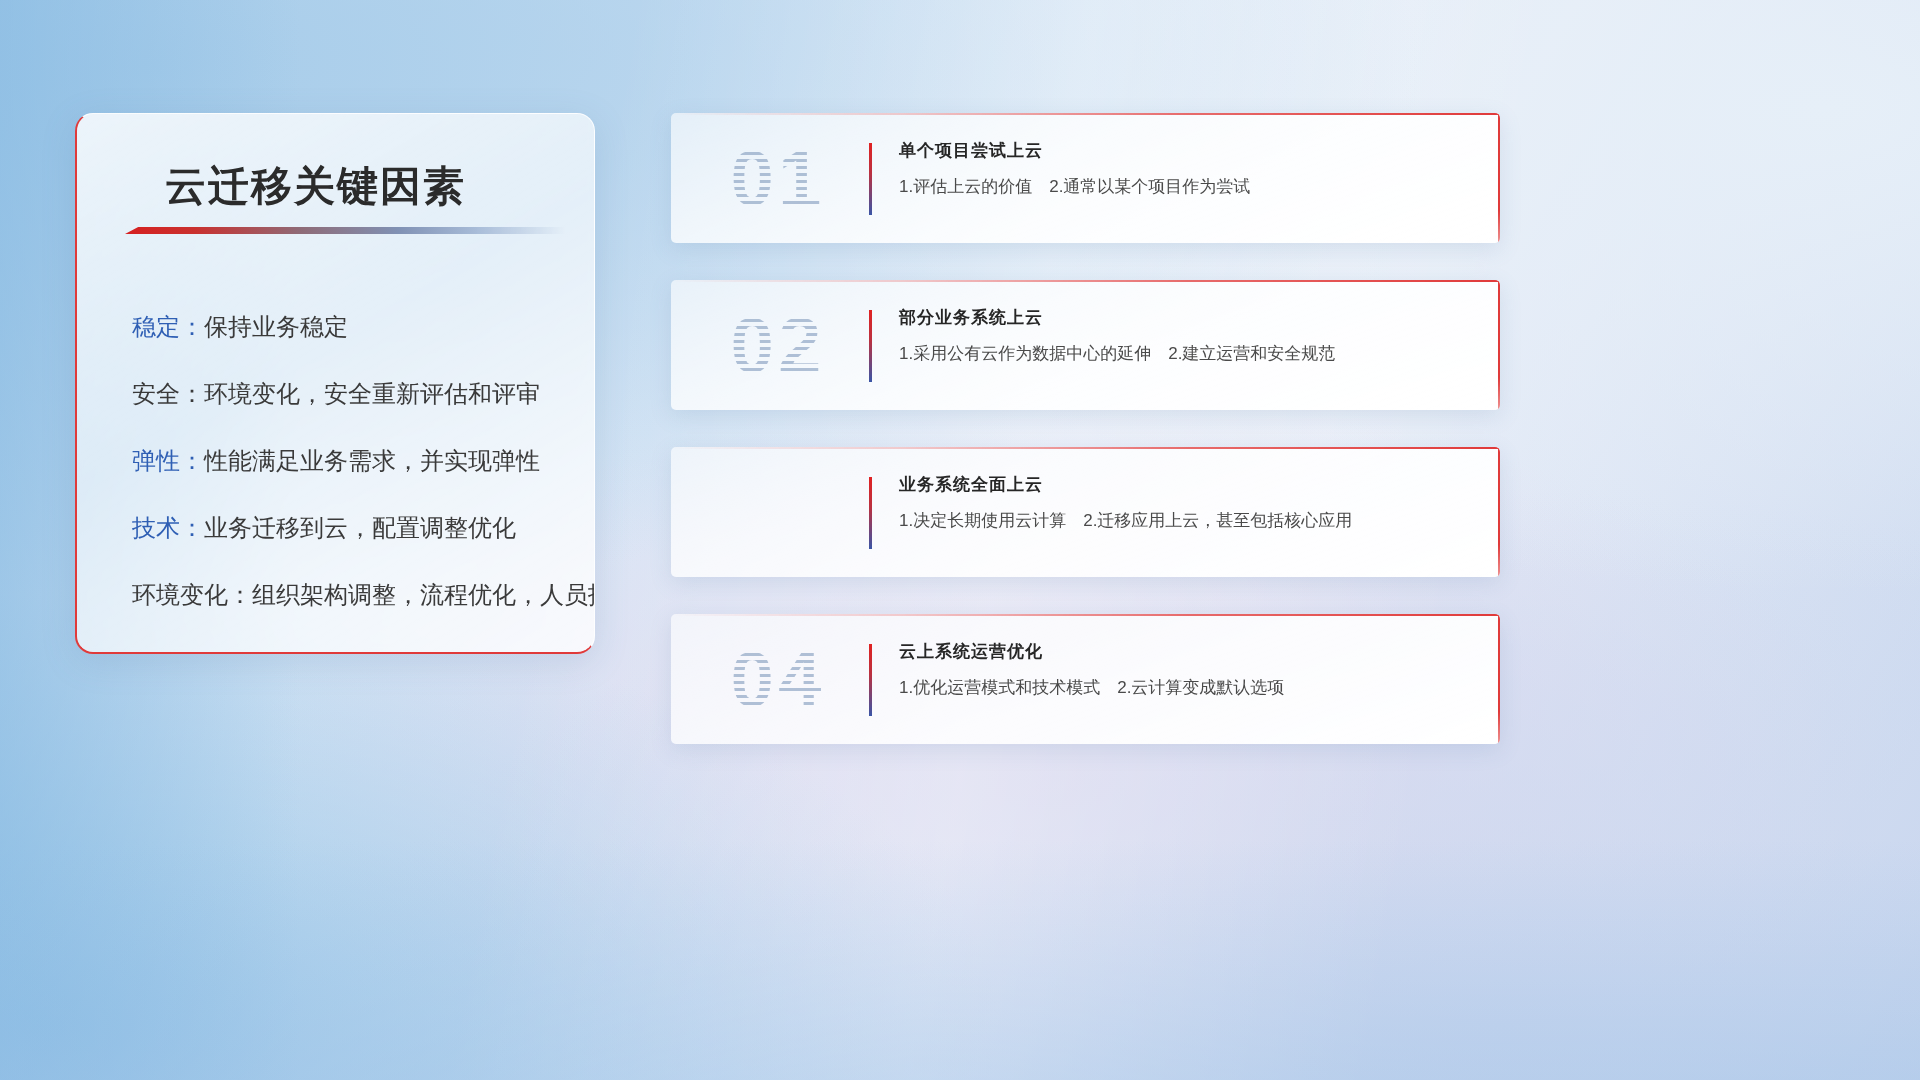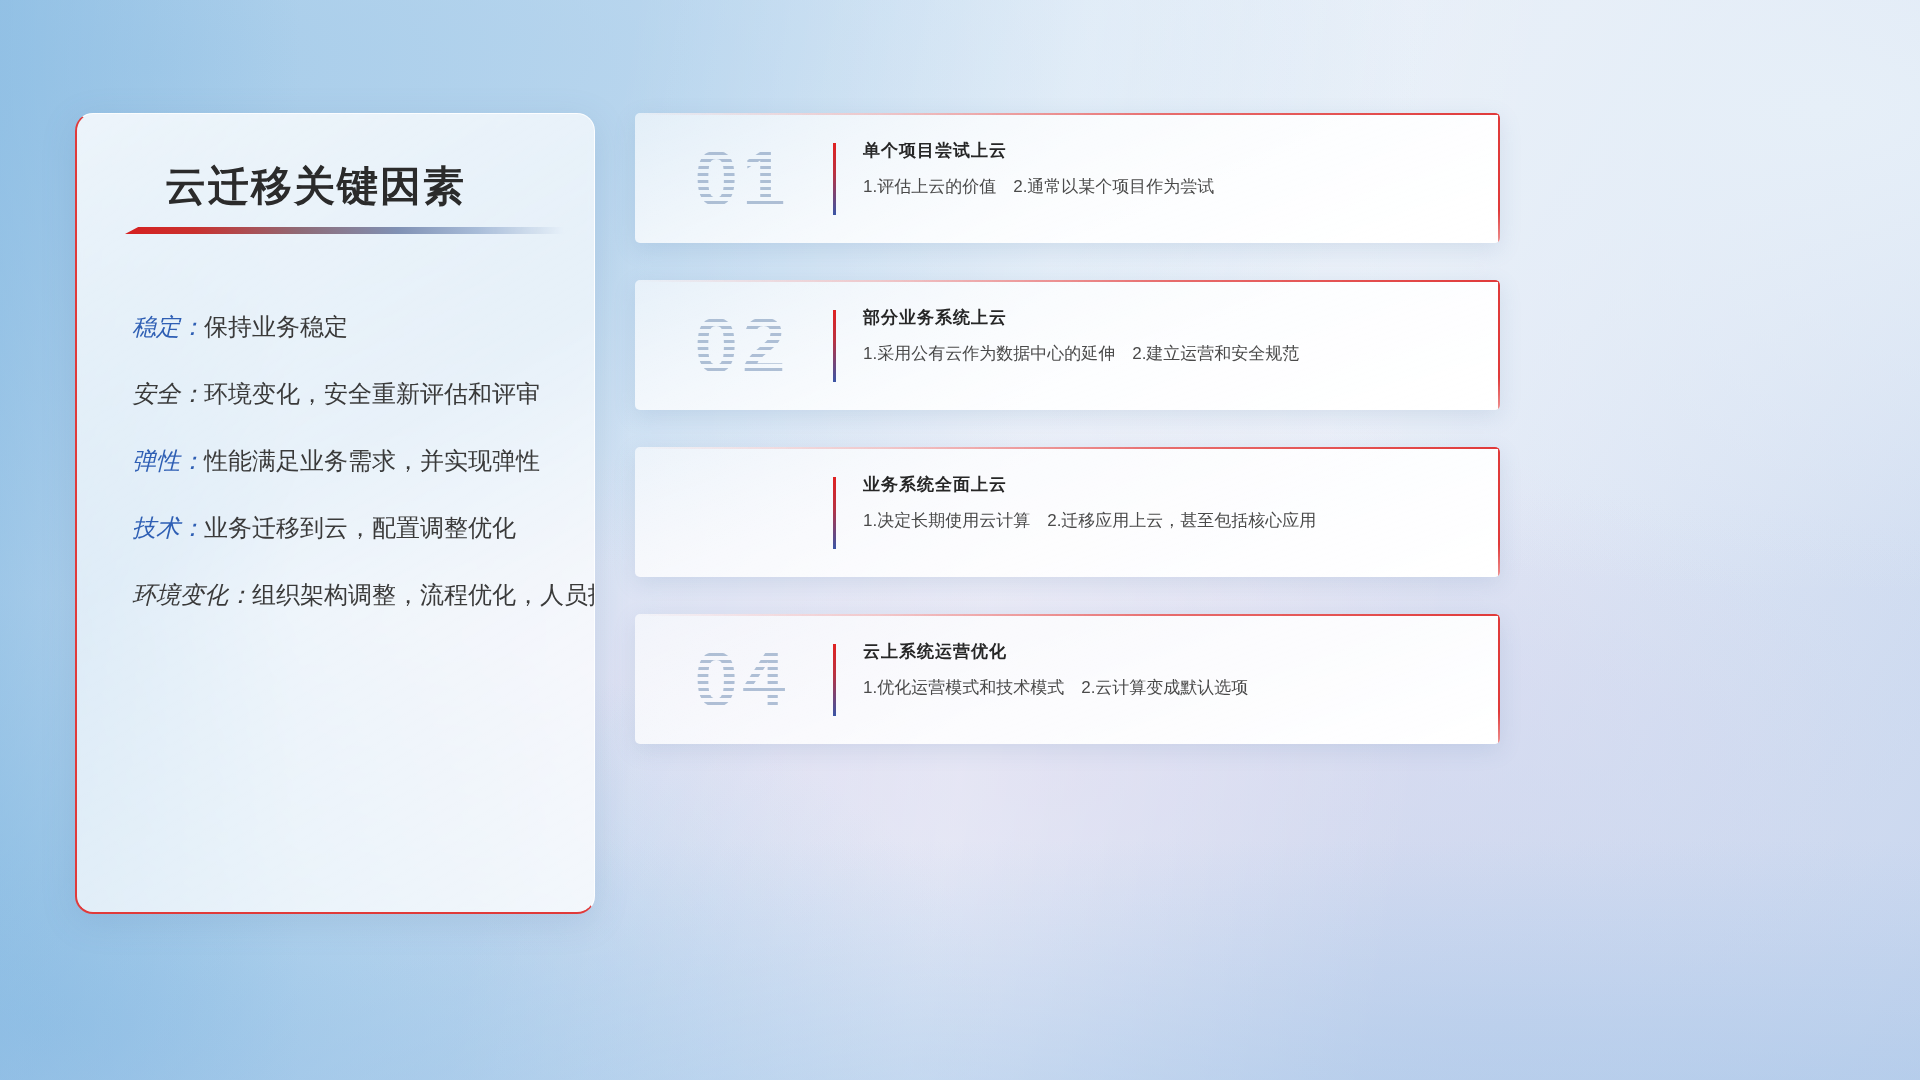--- a/index.html
+++ b/index.html
@@ -30,21 +30,21 @@
     position:absolute; left:0; top:0; width:300px; height:100%;
     background:linear-gradient(90deg, rgba(126,181,224,.55), rgba(126,181,224,0));
   }
   .bg-wash-b{
     position:absolute; left:0; bottom:0; width:100%; height:240px;
     background:linear-gradient(0deg, rgba(150,190,230,.40), rgba(150,190,230,0));
   }
 
   
   #left-panel{
-    position:absolute; left:75px; top:113px; width:520px; height:801px;
+    position:absolute; left:75px; top:113px; width:520px; height:541px;
     border-radius:18px;
     background:linear-gradient(150deg, rgba(255,255,255,.82) 0%, rgba(255,255,255,.62) 45%, rgba(255,255,255,.80) 100%);
     border:1px solid rgba(255,255,255,.85);
     border-left:2px solid #e03a3a;
     border-bottom:2px solid #e03a3a;
     box-shadow:0 8px 34px rgba(90,125,170,.18);
     backdrop-filter:blur(3px);
     overflow:hidden;
   }
   #panel-title{
@@ -54,31 +54,32 @@
   #panel-rule{
     position:absolute; left:48px; top:113px; width:440px; height:7px;
     background:linear-gradient(90deg,#d62020 0%,#c9312f 16%,#8e6b77 40%,#8091b4 62%,#a8bcd8 80%,rgba(200,214,233,0) 100%);
     clip-path:polygon(0 100%, 3% 0, 100% 0, 100% 100%);
   }
   #factor-list{ position:absolute; left:55px; top:198px; right:20px; }
   .factor{
     font-size:24px; color:#3a3a3a; line-height:1.25;
     margin-bottom:37px; white-space:nowrap;
   }
-  .factor .k{ color:#2f5fb4;font-style:italic; }
+  .factor .k{ color:#2f5fb4; }
   .factor.dark .k{ color:#3a3a3a; }
   .factor .v{ color:#3a3a3a; }
 
   
   #cards{ position:absolute; left:635px; top:113px; width:865px; }
   .card{
     position:relative; height:130px; margin-bottom:37px; border-radius:5px;
     background:linear-gradient(160deg, rgba(255,255,255,.60) 0%, rgba(255,255,255,.88) 55%, #ffffff 100%);
     box-shadow:0 6px 22px rgba(95,130,175,.16);
     overflow:hidden;
+    margin-left:36px;
   }
   .card-topline{
     position:absolute; left:0; top:0; height:2px; width:100%;
     background:linear-gradient(90deg, rgba(224,58,58,0) 0%, rgba(224,58,58,.25) 28%, rgba(224,58,58,.75) 62%, #e03a3a 100%);
   }
   .card-rightline{
     position:absolute; right:0; top:0; width:2px; height:100%;
     background:linear-gradient(180deg,#e03a3a 0%, #e03a3a 75%, rgba(224,58,58,.55) 100%);
   }
   .card-num{

